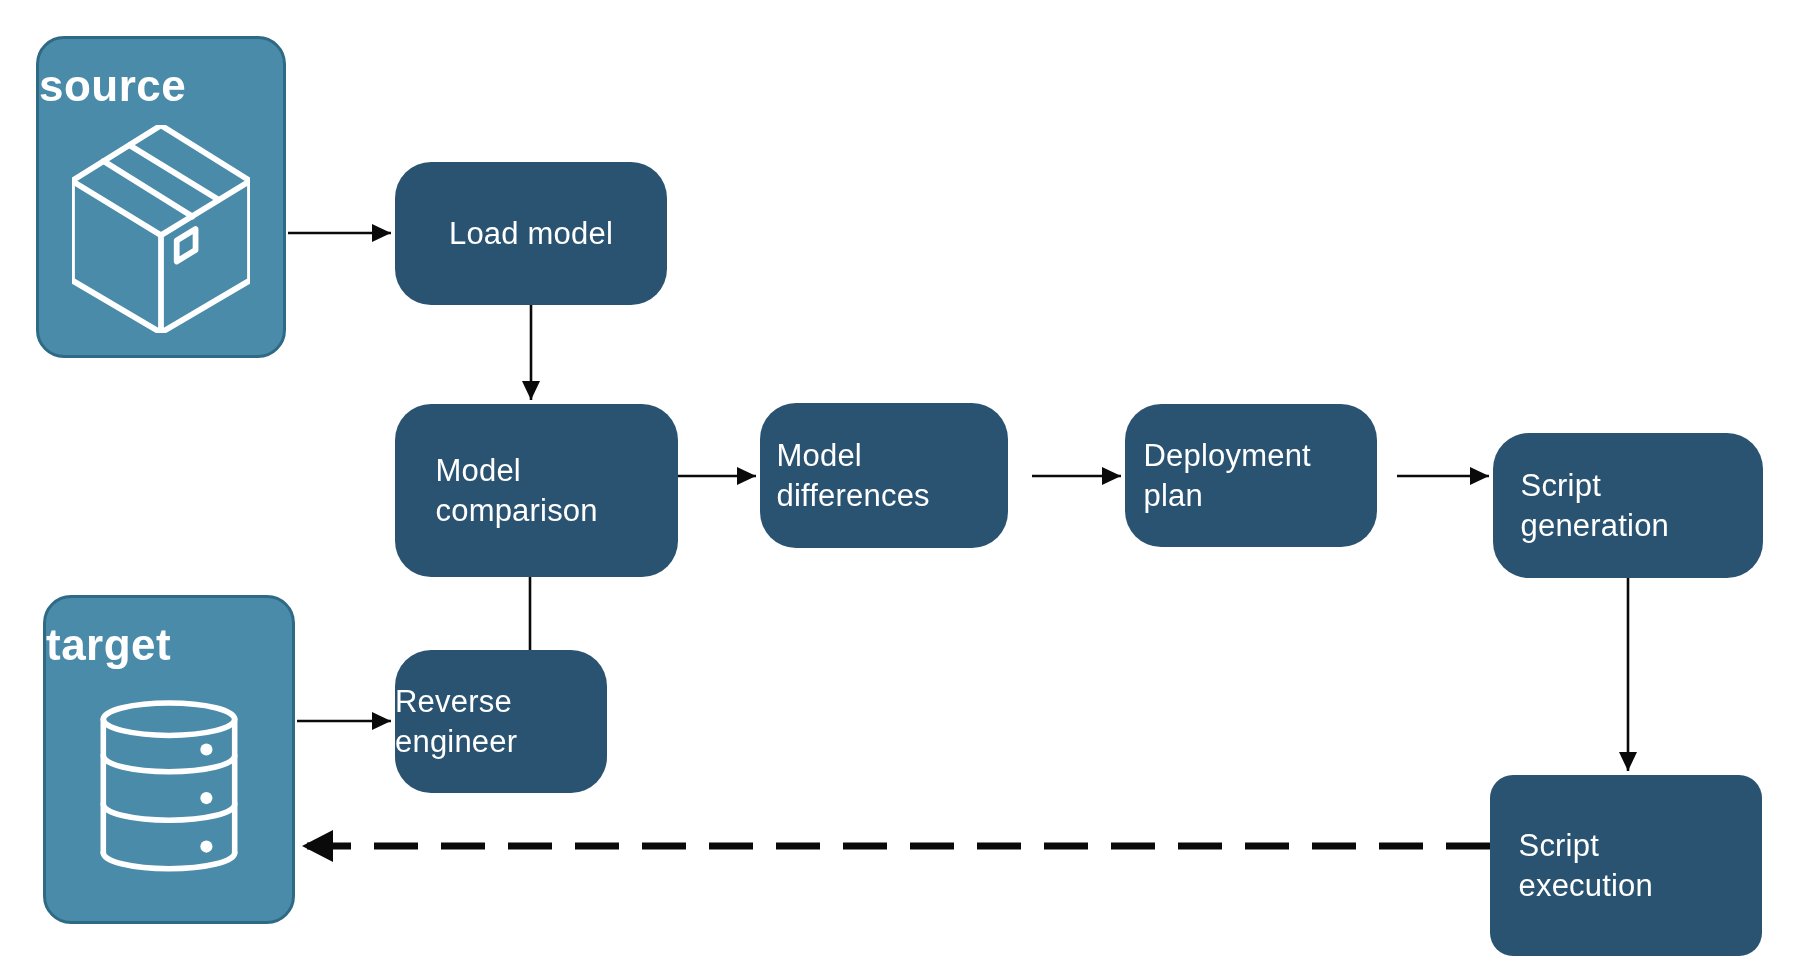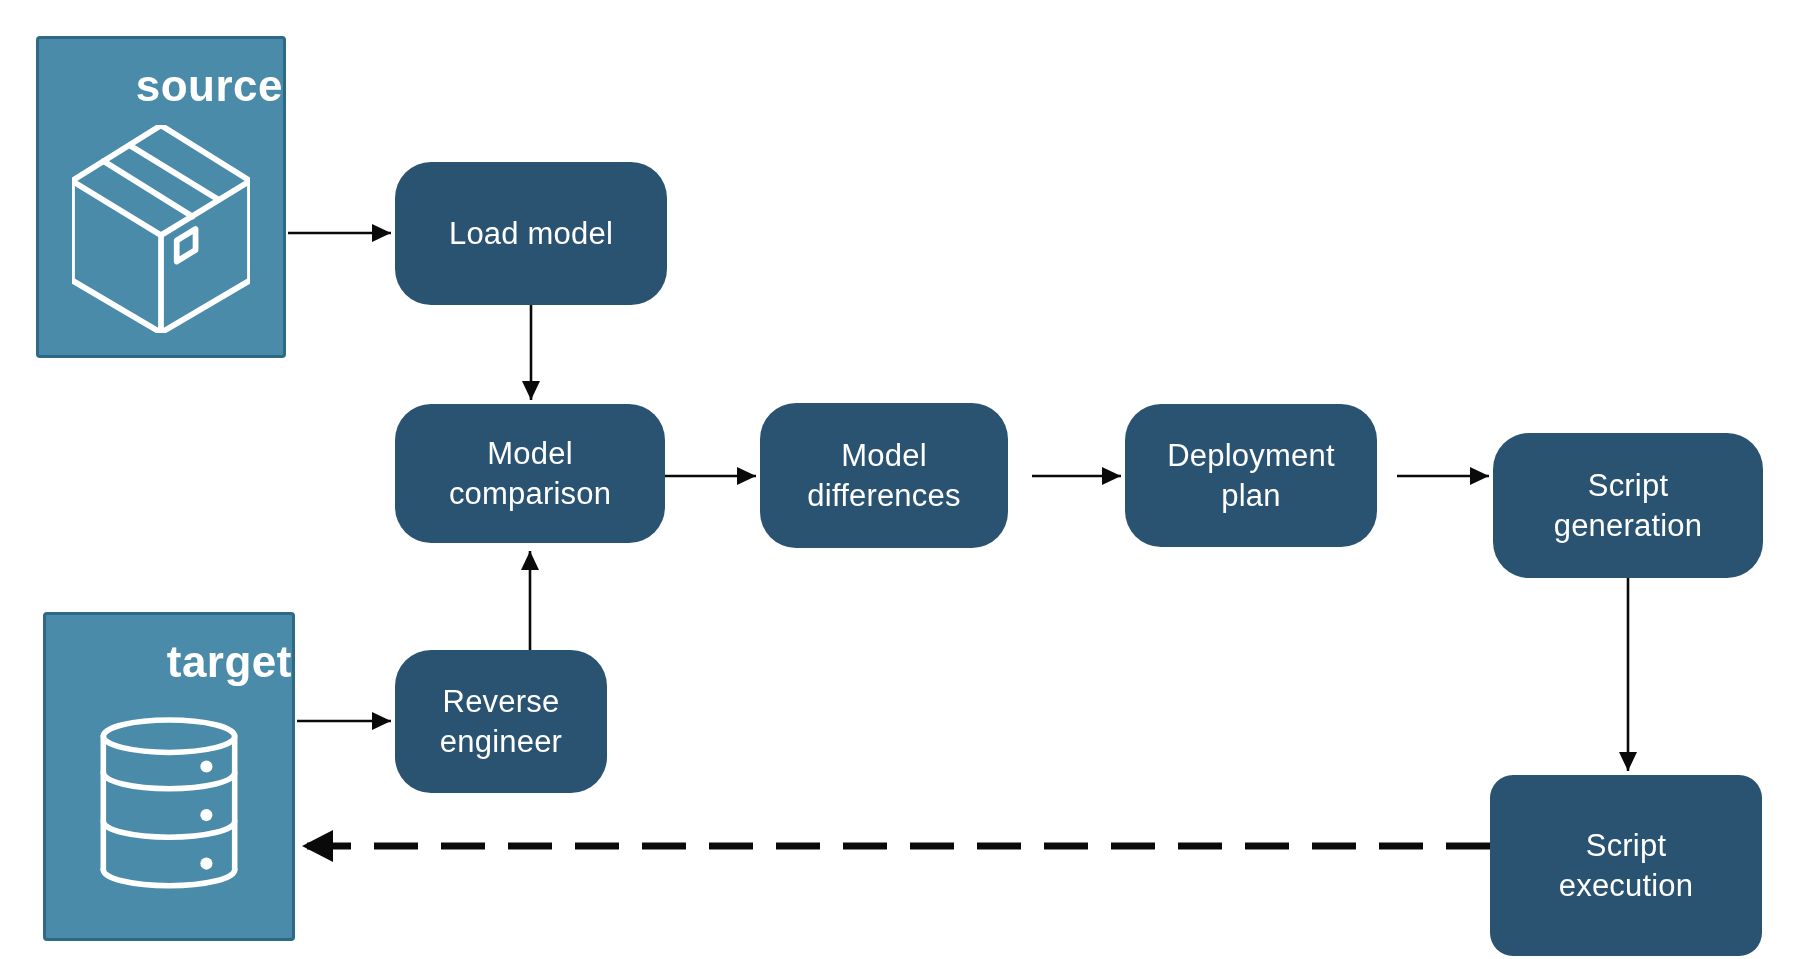--- a/index.html
+++ b/index.html
@@ -13,46 +13,45 @@
   .edge-layer{position:absolute;left:0;top:0;width:1800px;height:959px;}
   .edge{stroke:#0a0a0a;stroke-width:2.6;fill:none;}
   .edge-dashed{stroke:#0a0a0a;stroke-width:7;stroke-dasharray:44 23;fill:none;}
 
   .node{
     position:absolute;
     background:#2A5372;
     border-radius:36px;
     color:#ffffff;
     display:flex;align-items:center;justify-content:center;
-    text-align:center;
   }
   .node span{
     display:block;
     font-size:31px;line-height:1.27;
     max-width:215px;
     letter-spacing:0.2px;
   }
   #n-load{left:395px;top:162px;width:272px;height:143px;}
-  #n-comparison{left:395px;top:404px;width:270px;height:139px;}
+  #n-comparison{left:395px;top:404px;width:270px;height:173px;padding-left:13px;}
   #n-differences{left:760px;top:403px;width:248px;height:145px;}
   #n-deployment{left:1125px;top:404px;width:252px;height:143px;}
   #n-generation{left:1493px;top:405px;width:270px;height:145px;margin-top:28px;}
   #n-execution{left:1490px;top:775px;width:272px;height:181px;border-radius:23px;}
   #n-reverse{left:395px;top:650px;width:212px;height:143px;}
 
   .endpoint{
     position:absolute;
     background:#4A8BA9;
     border:3px solid #2E6A85;
-    border-radius:4px;
+    border-radius:28px;
     box-sizing:border-box;
-    display:flex;flex-direction:column;align-items:flex-end;
+    display:flex;flex-direction:column;align-items:flex-start;
   }
   #ep-source{left:36px;top:36px;width:250px;height:322px;}
-  #ep-target{left:43px;top:612px;width:252px;height:329px;}
+  #ep-target{left:43px;top:595px;width:252px;height:329px;}
   .ep-label{
     margin-top:22px;
     color:#ffffff;
     font-size:44px;font-weight:bold;
     letter-spacing:0.5px;
   }
   .ep-iconwrap{flex:1;display:flex;align-items:center;justify-content:center;width:100%;padding-bottom:8px;}
   .ep-icon{stroke:#ffffff;fill:none;stroke-width:5.5;stroke-linejoin:round;stroke-linecap:round;}
   .ep-icon .dot{fill:#ffffff;stroke:none;}
 </style>

